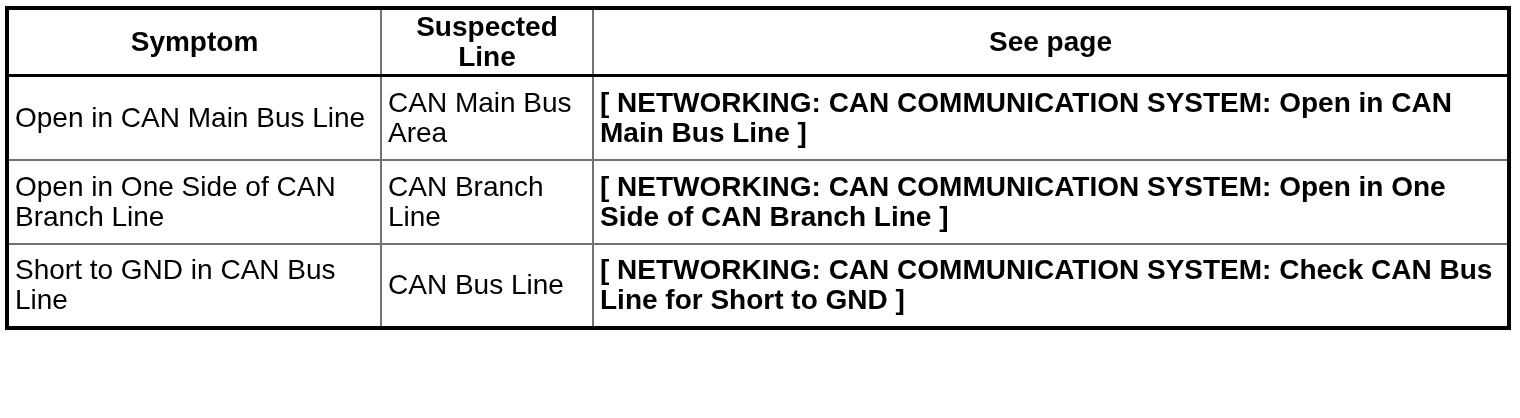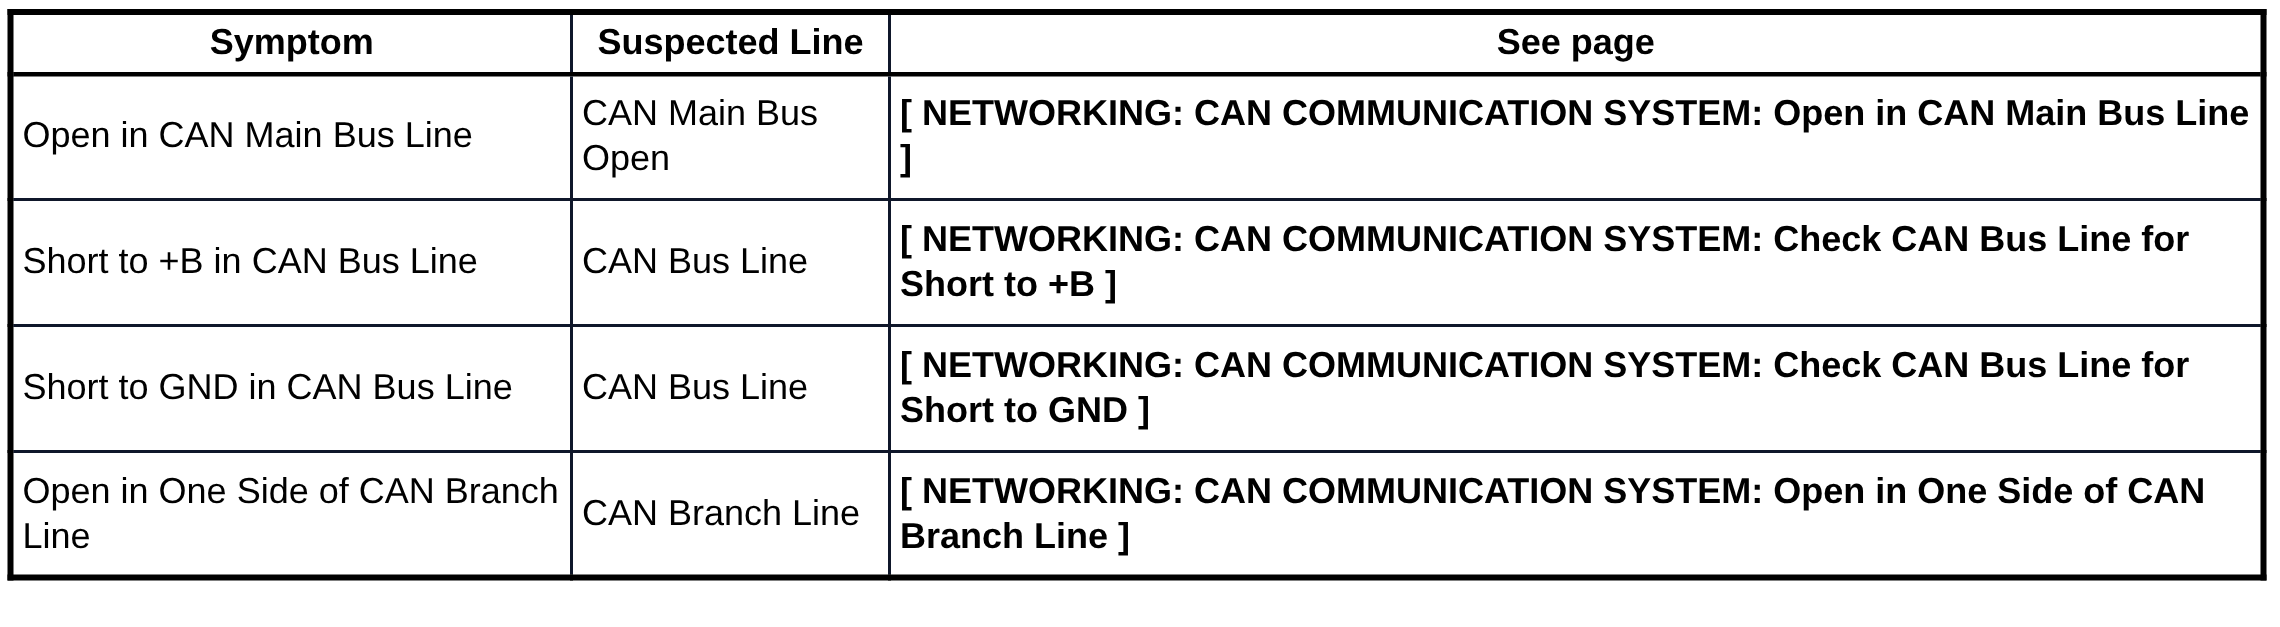--- a/index.html
+++ b/index.html
@@ -17,22 +17,22 @@
   }
   table.symptom-table {
     border-collapse: collapse;
     table-layout: fixed;
     margin: 6px 0 0 5px;
     width: 1502px;
     border: 4px solid #000000;
   }
   table.symptom-table th,
   table.symptom-table td {
-    border: 2px solid #0f172a;
-    font-size: 24px;
+    border: 2px solid #737373;
+    font-size: 28px;
     line-height: 30px;
     overflow: hidden;
   }
   table.symptom-table thead tr {
     height: 41px;
   }
   table.symptom-table th {
     font-weight: bold;
     text-align: center;
     vertical-align: middle;
@@ -69,33 +69,28 @@
     <thead>
       <tr>
         <th>Symptom</th>
         <th>Suspected Line</th>
         <th>See page</th>
       </tr>
     </thead>
     <tbody>
       <tr>
         <td>Open in CAN Main Bus Line</td>
-        <td>CAN Main Bus Open</td>
+        <td>CAN Main Bus Area</td>
         <td class="see-page">[ NETWORKING: CAN COMMUNICATION SYSTEM: Open in CAN Main Bus Line ]</td>
       </tr>
       <tr>
-        <td>Short to +B in CAN Bus Line</td>
-        <td>CAN Bus Line</td>
-        <td class="see-page">[ NETWORKING: CAN COMMUNICATION SYSTEM: Check CAN Bus Line for Short to +B ]</td>
+        <td>Open in One Side of CAN Branch Line</td>
+        <td>CAN Branch Line</td>
+        <td class="see-page">[ NETWORKING: CAN COMMUNICATION SYSTEM: Open in One Side of CAN Branch Line ]</td>
       </tr>
       <tr>
         <td>Short to GND in CAN Bus Line</td>
         <td>CAN Bus Line</td>
         <td class="see-page">[ NETWORKING: CAN COMMUNICATION SYSTEM: Check CAN Bus Line for Short to GND ]</td>
       </tr>
-      <tr>
-        <td>Open in One Side of CAN Branch Line</td>
-        <td>CAN Branch Line</td>
-        <td class="see-page">[ NETWORKING: CAN COMMUNICATION SYSTEM: Open in One Side of CAN Branch Line ]</td>
-      </tr>
     </tbody>
   </table>
 </div>
 
 </body></html>

